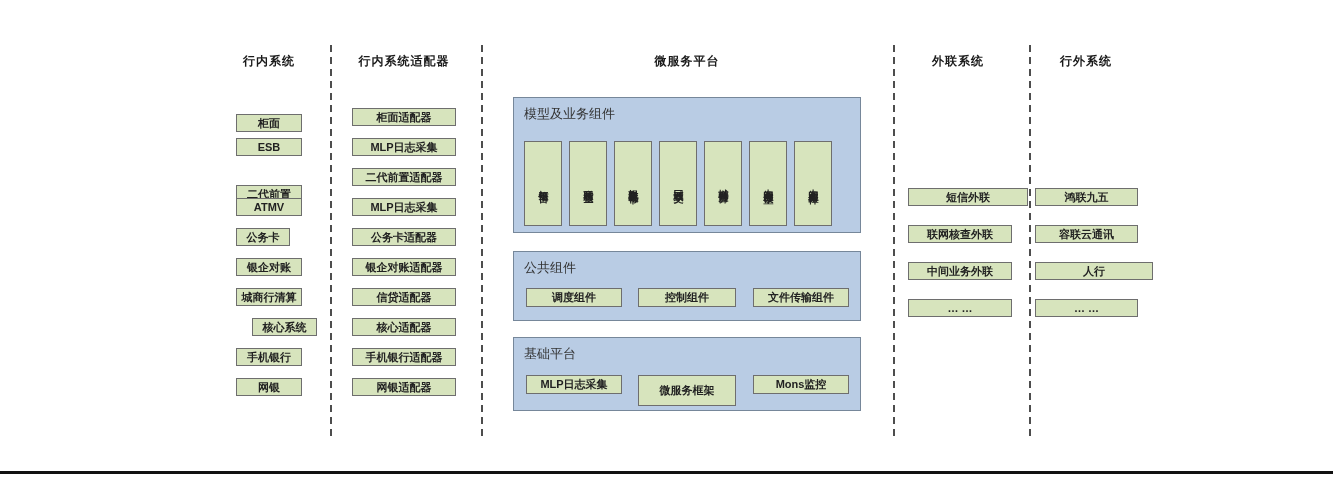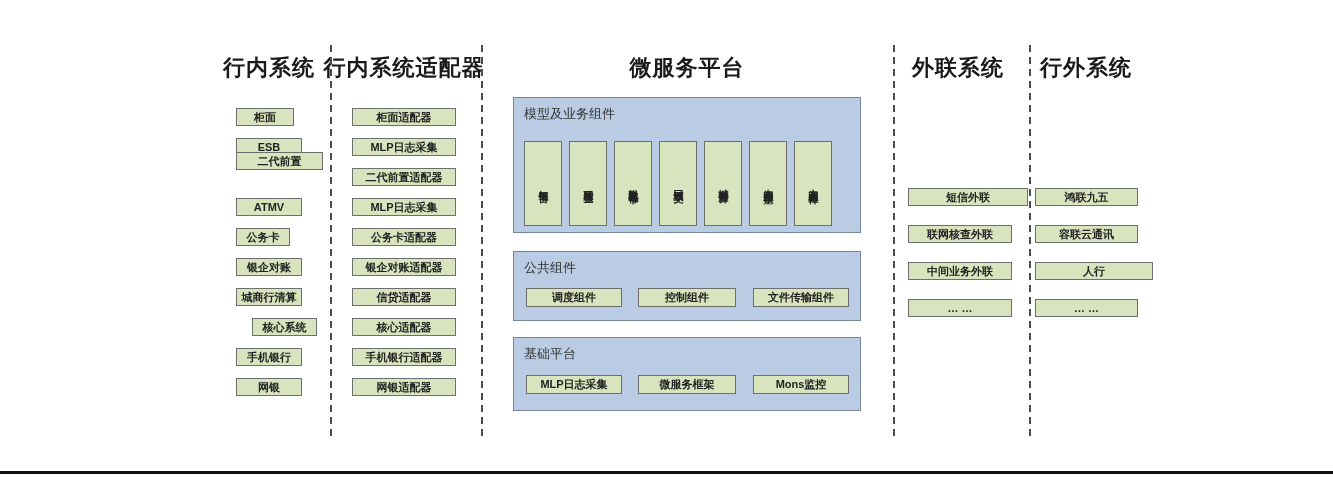--- a/index.html
+++ b/index.html
@@ -6,21 +6,21 @@
   .canvas{
     position:relative;
     width:1333px;height:483px;
     background:#ffffff;
     font-family:"Liberation Sans", sans-serif;
     overflow:hidden;
   }
   .col-header{
     position:absolute;top:53px;
     transform:translateX(-50%);
-    font-size:22px;font-weight:bold;color:#1a1a1a;
+    font-size:12px;font-weight:bold;color:#1a1a1a;
     white-space:nowrap;letter-spacing:1px;
   }
   .vsep{
     position:absolute;top:45px;height:396px;width:2px;
     background:repeating-linear-gradient(to bottom,#4d4d4d 0 7px,transparent 7px 12px);
   }
   .gbox{
     position:absolute;height:18px;
     background:#d7e4bd;border:1px solid #6e6e6e;
     box-sizing:border-box;
@@ -62,23 +62,23 @@
   <div class="col-header" style="left:404px">行内系统适配器</div>
   <div class="col-header" style="left:687px">微服务平台</div>
   <div class="col-header" style="left:958px">外联系统</div>
   <div class="col-header" style="left:1086px">行外系统</div>
 
   <div class="vsep" style="left:330px"></div>
   <div class="vsep" style="left:481px"></div>
   <div class="vsep" style="left:893px"></div>
   <div class="vsep" style="left:1029px"></div>
 
-  <div class="gbox" style="left:236px;top:108px;width:58px">柜面</div>
+  <div class="gbox" style="left:236px;top:114px;width:66px">柜面</div>
   <div class="gbox" style="left:236px;top:138px;width:66px">ESB</div>
-  <div class="gbox" style="left:236px;top:152px;width:87px">二代前置</div>
+  <div class="gbox" style="left:236px;top:185px;width:66px">二代前置</div>
   <div class="gbox" style="left:236px;top:198px;width:66px">ATMV</div>
   <div class="gbox" style="left:236px;top:228px;width:54px">公务卡</div>
   <div class="gbox" style="left:236px;top:258px;width:66px">银企对账</div>
   <div class="gbox" style="left:236px;top:288px;width:66px">城商行清算</div>
   <div class="gbox" style="left:252px;top:318px;width:65px">核心系统</div>
   <div class="gbox" style="left:236px;top:348px;width:66px">手机银行</div>
   <div class="gbox" style="left:236px;top:378px;width:66px">网银</div>
 
   <div class="gbox" style="left:352px;top:108px;width:104px">柜面适配器</div>
   <div class="gbox" style="left:352px;top:138px;width:104px">MLP日志采集</div>
@@ -119,21 +119,21 @@
   <div class="panel" style="top:251px;height:70px">
     <div class="panel-title">公共组件</div>
     <div class="gbox" style="left:12px;top:36px;width:96px;height:19px">调度组件</div>
     <div class="gbox" style="left:124px;top:36px;width:98px;height:19px">控制组件</div>
     <div class="gbox" style="left:239px;top:36px;width:96px;height:19px">文件传输组件</div>
   </div>
 
   <div class="panel" style="top:337px;height:74px">
     <div class="panel-title">基础平台</div>
     <div class="gbox" style="left:12px;top:37px;width:96px;height:19px">MLP日志采集</div>
-    <div class="gbox" style="left:124px;top:37px;width:98px;height:19px">微服务框架</div>
+    <div class="gbox" style="left:124px;top:37px;width:98px;height:31px">微服务框架</div>
     <div class="gbox" style="left:239px;top:37px;width:96px;height:19px">Mons监控</div>
   </div>
 
   <div class="gbox" style="left:908px;top:188px;width:120px">短信外联</div>
   <div class="gbox" style="left:908px;top:225px;width:104px">联网核查外联</div>
   <div class="gbox" style="left:908px;top:262px;width:104px">中间业务外联</div>
   <div class="gbox" style="left:908px;top:299px;width:104px">… …</div>
 
   <div class="gbox" style="left:1035px;top:188px;width:103px">鸿联九五</div>
   <div class="gbox" style="left:1035px;top:225px;width:103px">容联云通讯</div>

